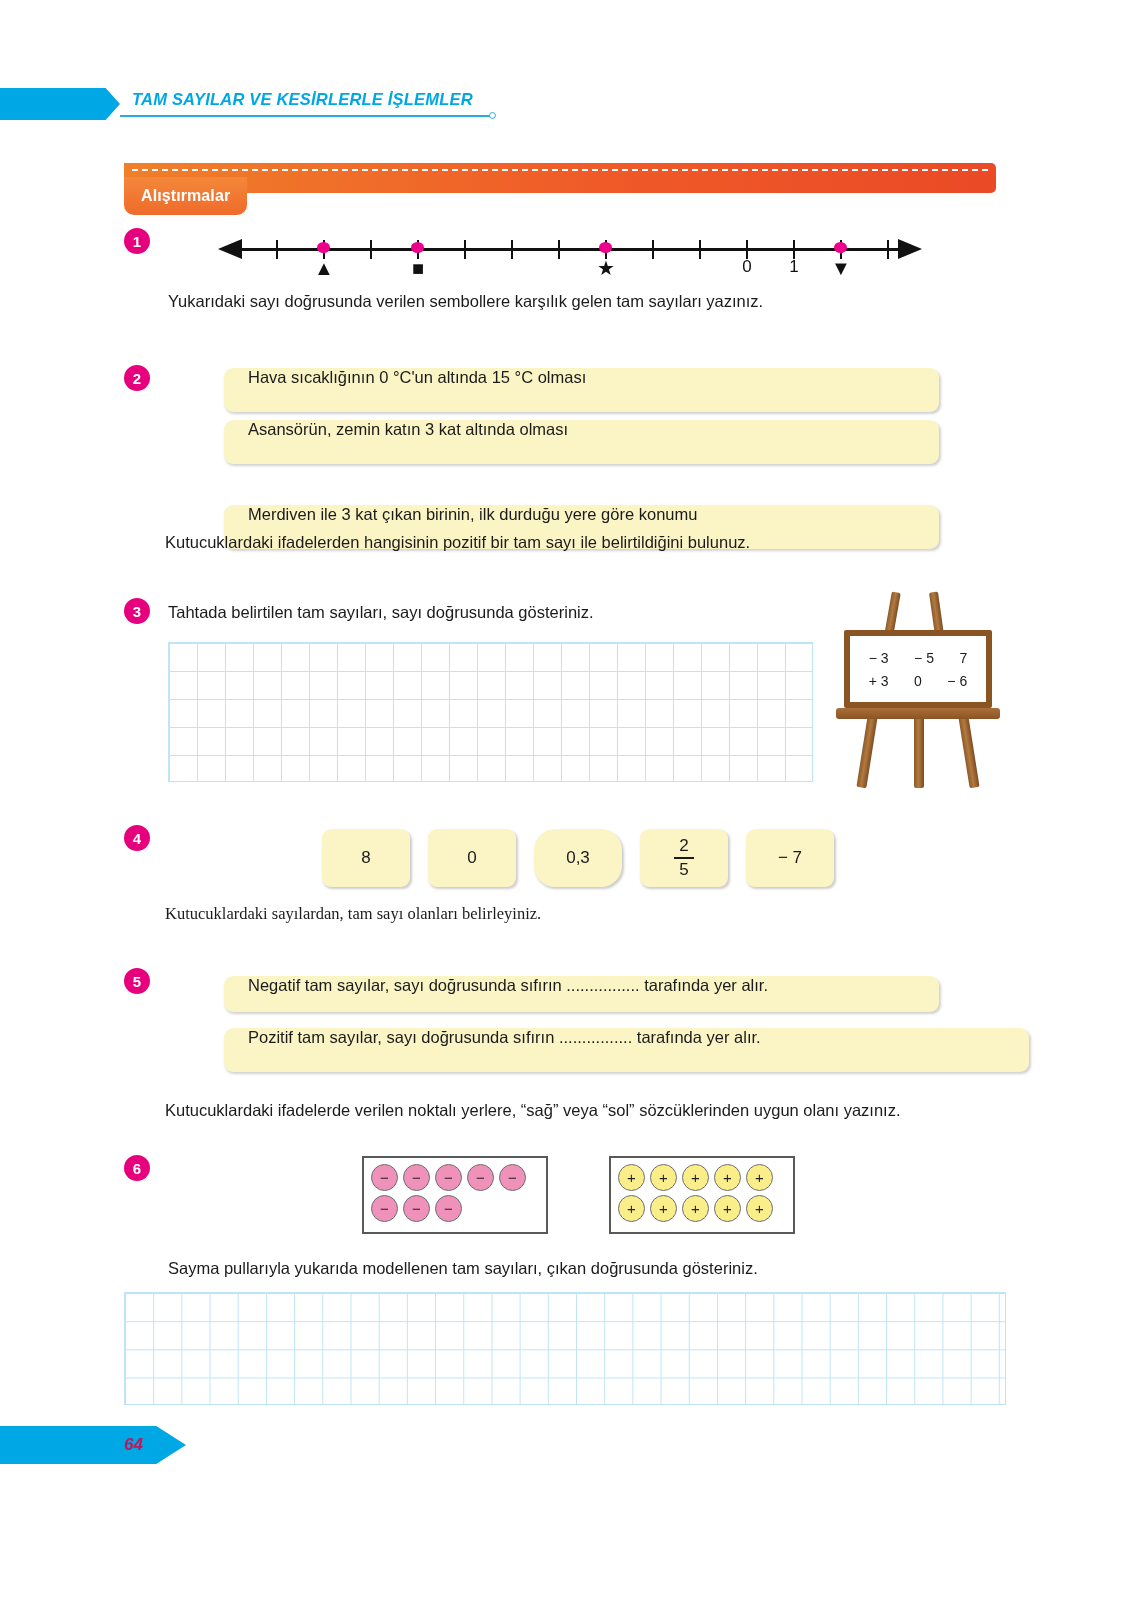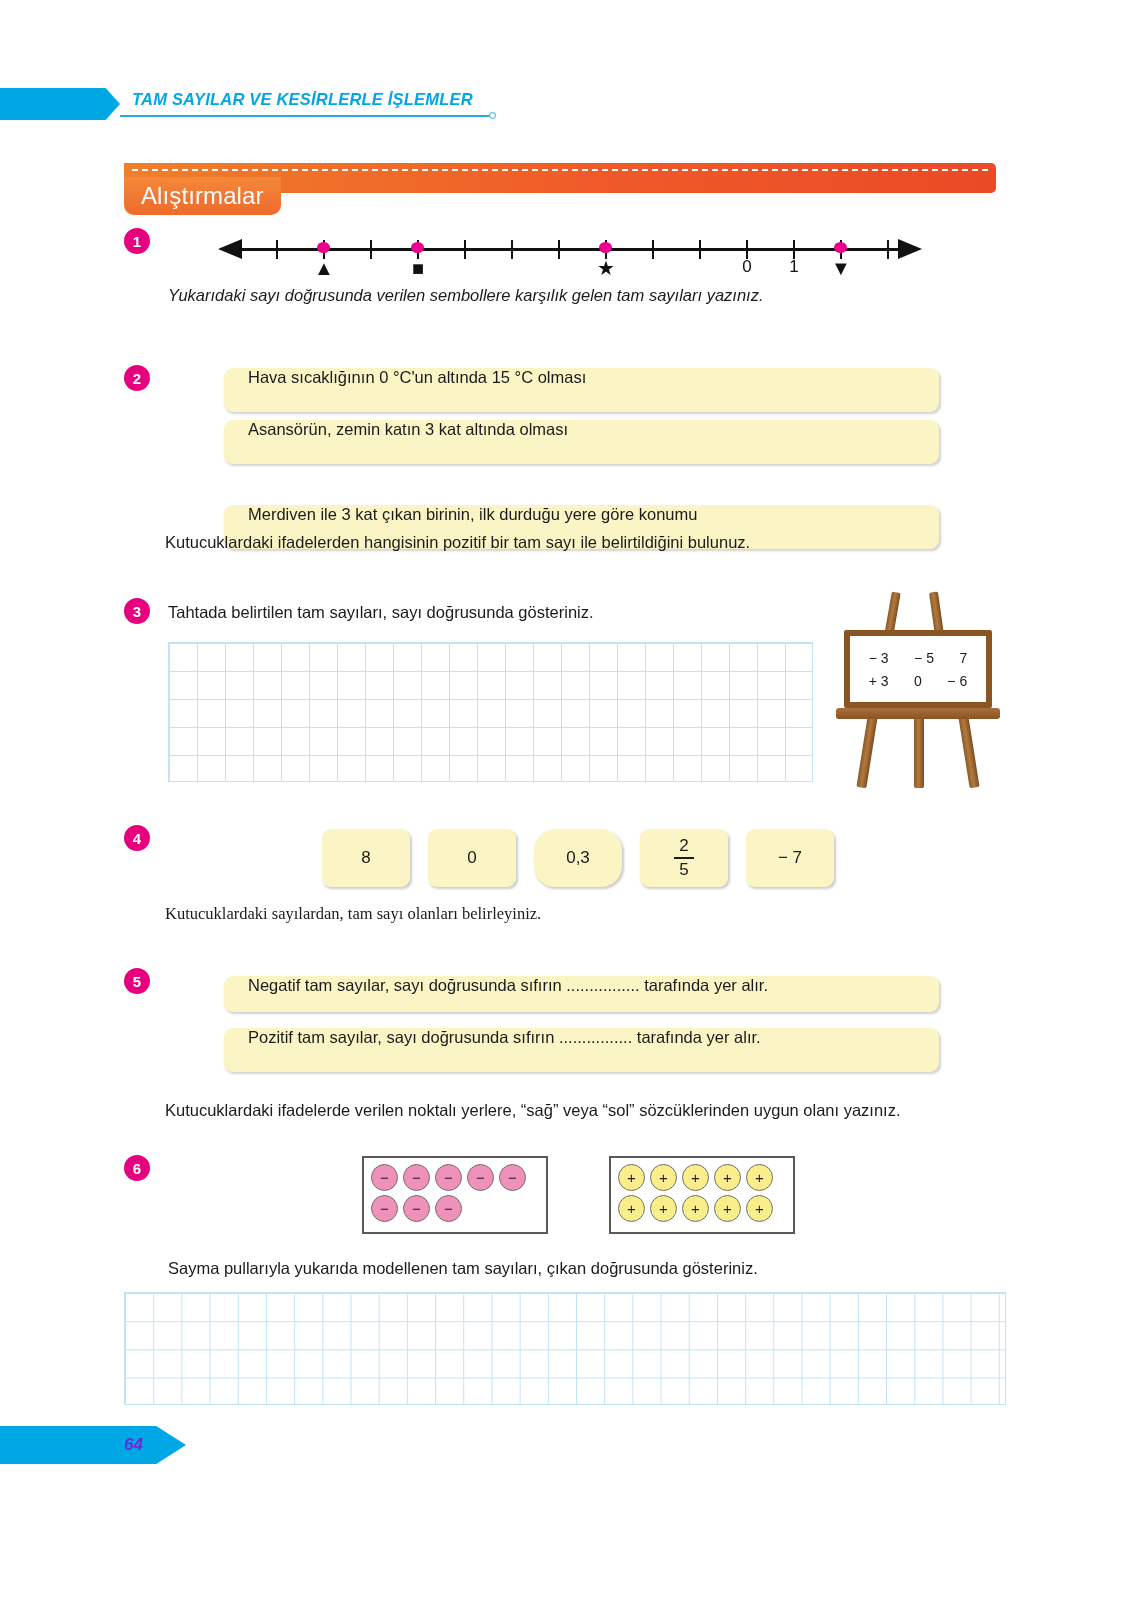--- a/index.html
+++ b/index.html
@@ -96,22 +96,22 @@
     top: 14px;
     height: 38px;
     padding: 0 17px;
     display: flex;
     align-items: center;
     background: linear-gradient(180deg, #f4873a 0%, #ef6b2b 100%);
     border-radius: 0 0 10px 10px;
   }
   .banner-tab span {
     color: #ffffff;
-    font-size: 24px;
-    font-weight: normal;
+    font-size: 16px;
+    font-weight: bold;
     letter-spacing: 0.1px;
     text-align: right;
   }
 
   
   .qnum {
     position: absolute;
     width: 26px;
     height: 26px;
     border-radius: 50%;
@@ -342,21 +342,21 @@
     background: #00a7e5;
     clip-path: polygon(0 0, 84% 0, 100% 50%, 84% 100%, 0 100%);
   }
   .footer-num {
     position: absolute;
     left: 124px;
     top: 9px;
     font-size: 17px;
     font-weight: bold;
     font-style: italic;
-    color: #6d28d9;
+    color: #be185d;
   }
 </style>
 </head>
 <body>
 
 <div class="runhead">
   <div class="runhead-tab"></div>
   <div class="runhead-title">TAM SAYILAR VE KESİRLERLE İŞLEMLER</div>
   <div class="runhead-rule"></div>
   <div class="runhead-dot"></div>
@@ -400,21 +400,21 @@
 
   <div class="nl-sym" style="left:110px;">▲</div>
   <div class="nl-sym" style="left:204px;">■</div>
   <div class="nl-sym" style="left:392px;">★</div>
   <div class="nl-sym" style="left:627px;">▼</div>
 
   <div class="nl-lab" style="left:533px;">0</div>
   <div class="nl-lab" style="left:580px;">1</div>
 </div>
 
-<div class="qtext" style="left:168px; top:284px;font-style:italic;">Yukarıdaki sayı doğrusunda verilen sembollere karşılık gelen tam sayıları yazınız.</div>
+<div class="qtext" style="left:168px; top:290px;">Yukarıdaki sayı doğrusunda verilen sembollere karşılık gelen tam sayıları yazınız.</div>
 
 <div class="qnum" style="left:124px; top:365px;">2</div>
 
 <div class="ybox" style="left:224px; top:368px; width:715px; height:44px;">
   <div class="ybox-text">Hava sıcaklığının 0 °C'un altında 15 °C olması</div>
 </div>
 <div class="ybox" style="left:224px; top:420px; width:715px; height:44px;">
   <div class="ybox-text">Asansörün, zemin katın 3 kat altında olması</div>
 </div>
 <div class="ybox" style="left:224px; top:472px; width:715px; height:44px;margin-top:33px;">
@@ -466,21 +466,21 @@
 </div>
 <div class="chip" style="left:746px; top:829px;">− 7</div>
 
 <div class="qtext" style="left:165px; top:903px;font-family:Liberation Serif, serif;">Kutucuklardaki sayılardan, tam sayı olanları belirleyiniz.</div>
 
 <div class="qnum" style="left:124px; top:968px;">5</div>
 
 <div class="ybox" style="left:224px; top:976px; width:715px; height:36px;">
   <div class="ybox-text">Negatif tam sayılar, sayı doğrusunda sıfırın ................ tarafında yer alır.</div>
 </div>
-<div class="ybox" style="left:224px; top:1028px; width:715px; height:44px;">
+<div class="ybox" style="left:224px; top:1028px; width:805px; height:44px;">
   <div class="ybox-text">Pozitif tam sayılar, sayı doğrusunda sıfırın ................ tarafında yer alır.</div>
 </div>
 
 <div class="qtext" style="left:165px; top:1099px;">Kutucuklardaki ifadelerde verilen noktalı yerlere, “sağ” veya “sol” sözcüklerinden uygun olanı yazınız.</div>
 
 <div class="qnum" style="left:124px; top:1155px;">6</div>
 
 <div class="cbox" style="left:362px; top:1156px; width:186px; height:78px;">
   <div class="crow">
     <div class="counter neg">−</div>

